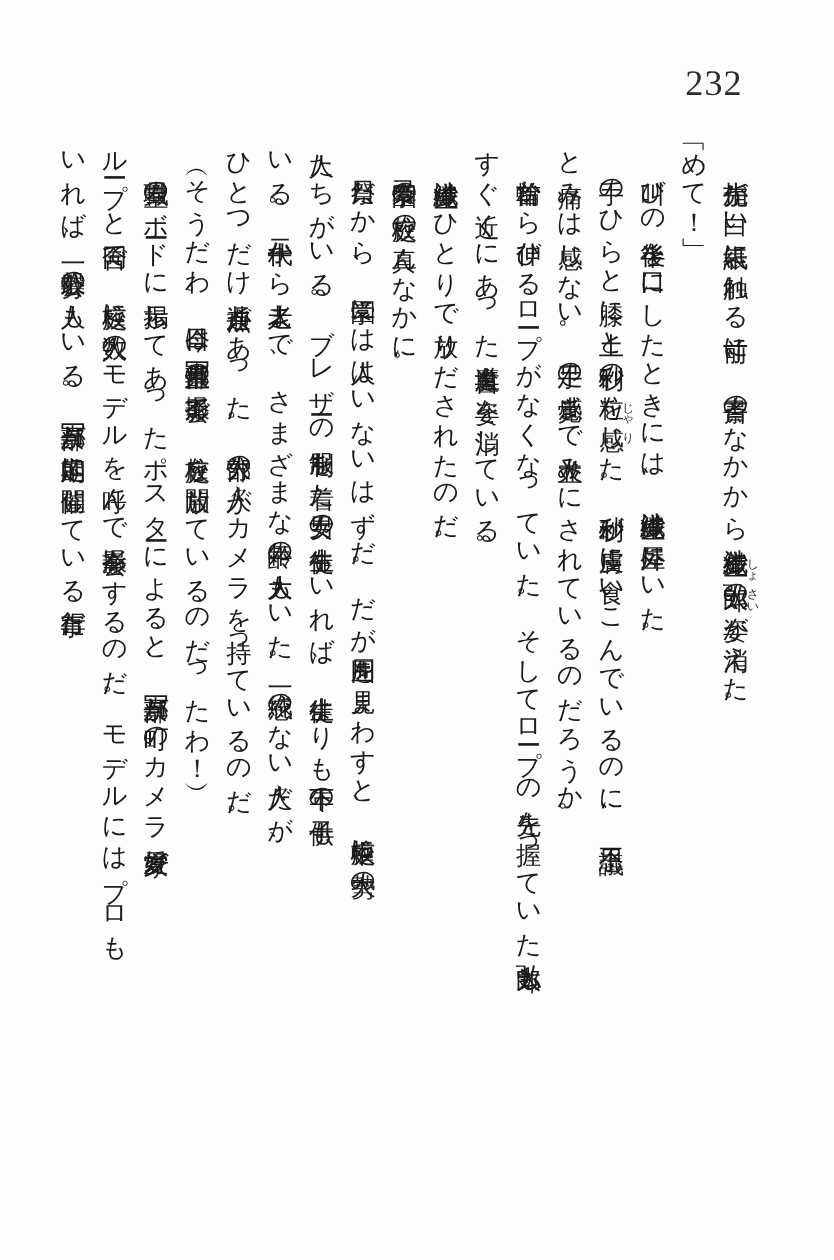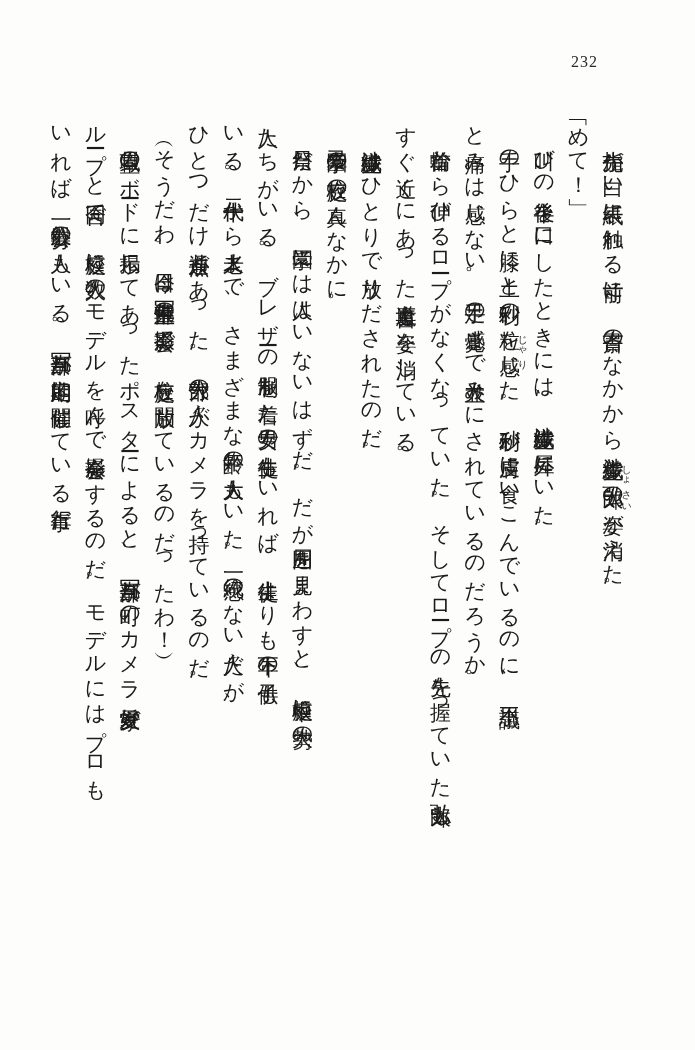--- a/index.html
+++ b/index.html
@@ -16,21 +16,21 @@
   }
   .page {
     position: absolute;
     inset: 0;
     background: #fdfdfb;
   }
   .page-number {
     position: absolute;
     top: 53px;
     left: 571px;
-    font-size: 16px;
+    font-size: 30px;
     letter-spacing: 1px;
     color: #2b2b2b;
     font-family: "Liberation Serif", "DejaVu Serif", serif;
   }
   .text-block {
     position: absolute;
     top: 112px;
     left: 43px;
     width: 587px;
     height: 866px;

